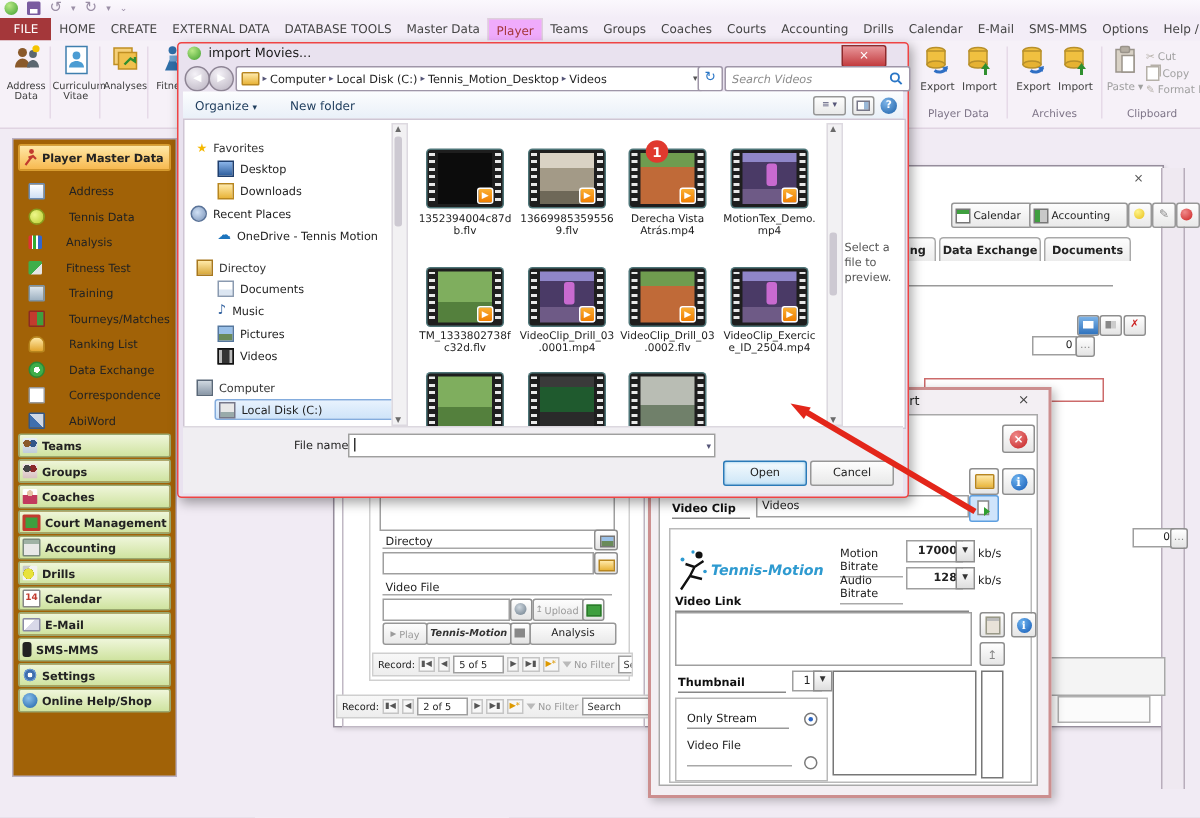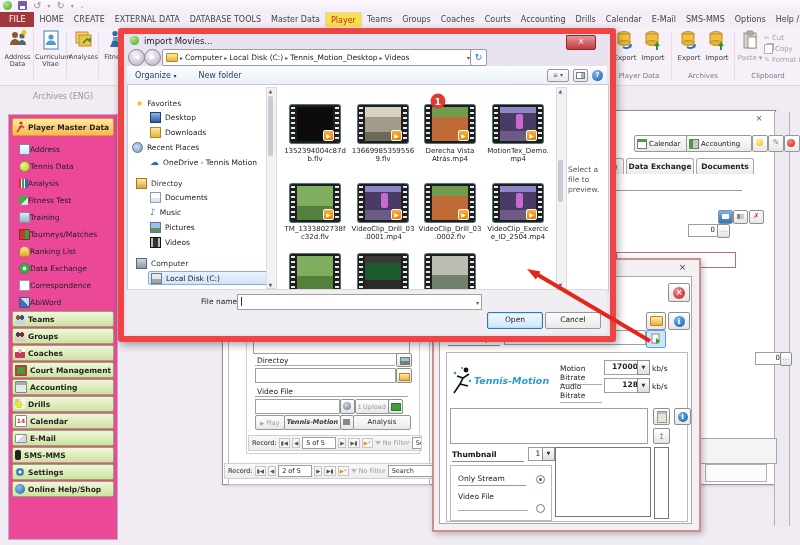--- a/index.html
+++ b/index.html
@@ -17,50 +17,50 @@
   #apporb{background:radial-gradient(circle at 35% 30%,#b8e986,#3f9f2f);border-radius:50%}
   #saveic{background:#7a5ca0;border-radius:1px;position:relative}
   #saveic:after{content:"";position:absolute;left:2px;bottom:1px;width:5px;height:3px;background:#fff}
   .undoredo{font-size:10px;line-height:9px;color:#9b8fa6}
   .caretsm{font-size:6px;color:#9b8fa6}
   #wintitle{left:383px;top:2px;font-size:8px;color:#6d6470;white-space:nowrap}
   
   #tabs{left:0;top:12px;width:800px;height:15px;display:flex;align-items:stretch;background:#f3edf7}
   .rtab{padding:0 5px;display:flex;align-items:center;font-size:8px;color:#444;white-space:nowrap}
   .rtab.file{background:#a4373a;color:#fff;padding:0 9px}
-  .rtab.active{background:#fde047;border:1px solid #ddcfdb;border-bottom:none;color:#a4373a}
+  .rtab.active{background:#f0abfc;border:1px solid #ddcfdb;border-bottom:none;color:#a4373a}
   
   #ribbon{left:0;top:27px;width:800px;height:58px;background:#f6f1f8;border-bottom:1px solid #e0d4e2}
   .rgrp{position:absolute;top:2px;width:31px;text-align:center}
   .rgrp .cap{font-size:6.5px;line-height:1.15;color:#3c3c3c;margin-top:1px}
   .vsep{position:absolute;top:4px;width:1px;height:48px;background:#e6dae8}
   .biglbl{font-size:7px;color:#404040;text-align:center}
   .grplbl{position:absolute;top:45px;font-size:7px;color:#7d7487;text-align:center}
   .minirow{display:flex;align-items:center;gap:2px;font-size:7px;color:#a0a0a0;height:11px}
   
   #navcap{left:10px;top:92px;width:106px;text-align:center;color:#9b93a1;font-size:8px}
-  #navpanel{left:8px;top:114px;width:108px;height:424px;background:#ec4899;border:1px solid #b9aec0}
+  #navpanel{left:8px;top:92px;width:108px;height:424px;background:#a16207;border:1px solid #b9aec0}
   #navhdr{left:3px;top:3px;width:96px;height:16px;border:1px solid #d89c2e;border-radius:2px;background:linear-gradient(#ffe9a8,#f7b84e);font-weight:bold;font-size:7.5px;display:flex;align-items:center;gap:3px;padding:0 2px}
-  .navitem{position:absolute;left:10px;height:12px;display:flex;align-items:center;gap:0;font-size:7.5px;white-space:nowrap}
+  .navitem{position:absolute;left:10px;height:12px;display:flex;align-items:center;gap:16px;font-size:7.5px;white-space:nowrap}
   .si{width:9px;height:9px;flex:none;border-radius:1px}
   .navsec{position:absolute;left:3px;width:96px;height:14px;border:1px solid #9aa86f;border-radius:2px;background:linear-gradient(#eff6da,#cfe3a0);display:flex;align-items:center;font-weight:bold;font-size:7.5px;gap:3px;padding:0 2px;white-space:nowrap}
   .sic{width:10px;height:10px;flex:none;border-radius:1px}
   
   #pwin{left:222px;top:110px;width:566px;height:418px;z-index:10}
   #pwin .main{position:absolute;left:0;top:0;width:552px;height:373px;background:#fff;border:1px solid #968d9c;box-shadow:1px 1px 3px rgba(0,0,0,.15)}
   .ptab{position:absolute;top:48px;height:15px;border:1px solid #a9a9a9;border-bottom:none;border-radius:3px 3px 0 0;background:linear-gradient(#fdfdfd,#ececec);font-weight:bold;font-size:7.5px;display:flex;align-items:center;justify-content:center}
   .smbtn{position:absolute;width:13px;height:12px;border:1px solid #8e8e8e;background:linear-gradient(#fff,#e4e4e4);border-radius:2px;font-size:7px;text-align:center;line-height:11px}
   .recbar{position:absolute;height:14px;background:linear-gradient(#f8f8f8,#ededed);border:1px solid #cfcfcf;display:flex;align-items:center;gap:2px;font-size:6.5px;padding:0 3px;white-space:nowrap;overflow:hidden}
   .rb{border:1px solid #c5c5c5;background:#f7f7f7;font-size:5.5px;line-height:8px;padding:0 1px;color:#555}
   .recbox{border:1px solid #9f9f9f;background:#fff;padding:0 3px;font-size:6.5px;line-height:10px;min-width:26px}
   .funnel{width:0;height:0;border-left:3px solid transparent;border-right:3px solid transparent;border-top:4px solid #b9b9b9}
   .fldlbl{position:absolute;font-size:7.5px;color:#222}
   .uline{position:absolute;height:1px;background:#a8a8a8}
   
-  #fdlg{left:118px;top:28px;width:486px;height:302px;z-index:30;background:#e9e2ef;border:6px solid #ef4444;border-radius:3px;box-shadow:2px 3px 8px rgba(0,0,0,.35)}
+  #fdlg{left:118px;top:28px;width:486px;height:302px;z-index:30;background:#e9e2ef;border:1px solid #ef4444;border-radius:3px;box-shadow:2px 3px 8px rgba(0,0,0,.35)}
   #fdlg .body{position:absolute;left:3px;top:50px;width:480px;height:205px;background:#fff;border:1px solid #cfc6d4;overflow:hidden}
   #fdtitle{left:20px;top:2px;font-size:8.5px;color:#1a1a1a}
   #fdorb{left:6px;top:2px;width:9px;height:9px;border-radius:50%;background:radial-gradient(circle at 35% 30%,#b8e986,#3f9f2f)}
   #fdclose{left:442px;top:1px;width:28px;height:13px;background:linear-gradient(#e8969a,#c23b3e);border:1px solid #8e2a2c;border-radius:0 2px 2px 2px;color:#fff;text-align:center;font-size:8px;line-height:12px}
   .navcirc{position:absolute;top:15px;width:15px;height:15px;border-radius:50%;background:radial-gradient(circle at 40% 30%,#f5f2f8,#b9b2c0);border:1px solid #8d8494;color:#fff;font-size:7px;text-align:center;line-height:14px}
   #crumbbar{left:38px;top:15px;width:304px;height:15px;background:#fff;border:1px solid #9f96a8;border-radius:2px;display:flex;align-items:center;font-size:7.5px;gap:2px;padding:0 3px;white-space:nowrap;overflow:hidden}
   .crumbsep{color:#557;font-size:6px}
   #refreshbtn{left:346px;top:15px;width:15px;height:15px;background:#fff;border:1px solid #9f96a8;border-radius:2px;color:#2a76c6;font-size:9px;line-height:14px;text-align:center}
   #searchbox{left:364px;top:15px;width:114px;height:15px;background:#fff;border:1px solid #9f96a8;border-radius:2px;display:flex;align-items:center;padding:0 4px;color:#8a8a8a;font-style:italic;font-size:7.5px;justify-content:space-between}
   #fdtoolbar{left:3px;top:32px;width:480px;height:18px;background:linear-gradient(#fcfdfe,#e9f0f8);border-bottom:1px solid #d4dbe6;display:flex;align-items:center;font-size:8px;color:#1e3c5c}
@@ -486,20 +486,21 @@
     </div>
     <div class="fldlbl" style="left:126px;top:104px;width:42px;border-bottom:1px solid #aaa;padding-bottom:2px">Motion Bitrate</div>
     <div class="ifld" style="left:170px;top:100px;width:30px;height:13px;text-align:right;font-weight:bold">17000</div>
     <div class="spin" style="left:203px;top:100px">▼</div>
     <div class="fldlbl" style="left:218px;top:104px">kb/s</div>
     <div class="fldlbl" style="left:126px;top:122px;width:42px;border-bottom:1px solid #aaa;padding-bottom:2px">Audio Bitrate</div>
     <div class="ifld" style="left:170px;top:118px;width:30px;height:13px;text-align:right;font-weight:bold">128</div>
     <div class="spin" style="left:203px;top:118px">▼</div>
     <div class="fldlbl" style="left:218px;top:122px">kb/s</div>
 
+    <div class="ilbl" style="left:16px;top:136px;width:196px;border-bottom:1px solid #888;padding-bottom:2px">Video Link</div>
     <div class="ab inset" style="left:16px;top:148px;width:196px;height:34px"></div>
     <div class="ibtn" style="left:219px;top:148px;width:15px;height:15px">
         <span style="width:8px;height:10px;background:#e8e2d8;border:1px solid #998;box-shadow:inset 0 2px 0 #bbb"></span>
       </div>
     <div class="ibtn" style="left:240px;top:148px;width:15px;height:15px">
         <span class="infocirc" style="width:10px;height:10px;font-size:7px;line-height:10px">i</span>
       </div>
     <div class="ibtn" style="left:219px;top:168px;width:15px;height:14px;color:#888;font-size:8px">↥</div>
 
     <div class="ilbl" style="left:18px;top:190px;width:72px;border-bottom:1px solid #888;padding-bottom:2px">Thumbnail</div>
@@ -530,20 +531,27 @@
         <span>Computer</span>
       <span class="crumbsep">▸</span>
         <span>Local Disk (C:)</span>
       <span class="crumbsep">▸</span>
         <span>Tennis_Motion_Desktop</span>
       <span class="crumbsep">▸</span>
         <span>Videos</span>
       <span style="margin-left:auto;color:#555;font-size:6px">▾</span>
     </div>
     <div class="ab" id="refreshbtn"><span>↻</span></div>
+    <div class="ab" id="searchbox">
+      <span>Search Videos</span>
+      <svg width="9" height="9" viewBox="0 0 10 10">
+          <circle cx="4" cy="4" r="3" fill="none" stroke="#2a76c6" stroke-width="1.4"></circle>
+          <path d="M6.5 6.5L9 9" stroke="#2a76c6" stroke-width="1.4"></path>
+        </svg>
+    </div>
 
     <div class="ab" id="fdtoolbar">
       <span style="margin-left:8px"><span>Organize</span> <span style="font-size:6px">▾</span></span>
       <span style="margin-left:22px">New folder</span>
       <span style="margin-left:auto;margin-right:4px" class="flex">
         <span class="btn3d" style="width:20px;height:11px;font-size:6px;text-align:center;line-height:10px;color:#557">≡ ▾</span>
         <span class="btn3d" style="width:13px;height:11px;margin-left:4px">
             <span style="display:block;margin:2px auto 0;width:7px;height:5px;background:linear-gradient(90deg,#fff 55%,#9ab8d8 55%);border:1px solid #778"></span>
           </span>
         <span style="width:11px;height:11px;margin-left:4px;border-radius:50%;background:radial-gradient(circle at 35% 30%,#7db4e8,#1b5fa8);color:#fff;font-size:7px;font-weight:bold;text-align:center;line-height:11px">?</span>

